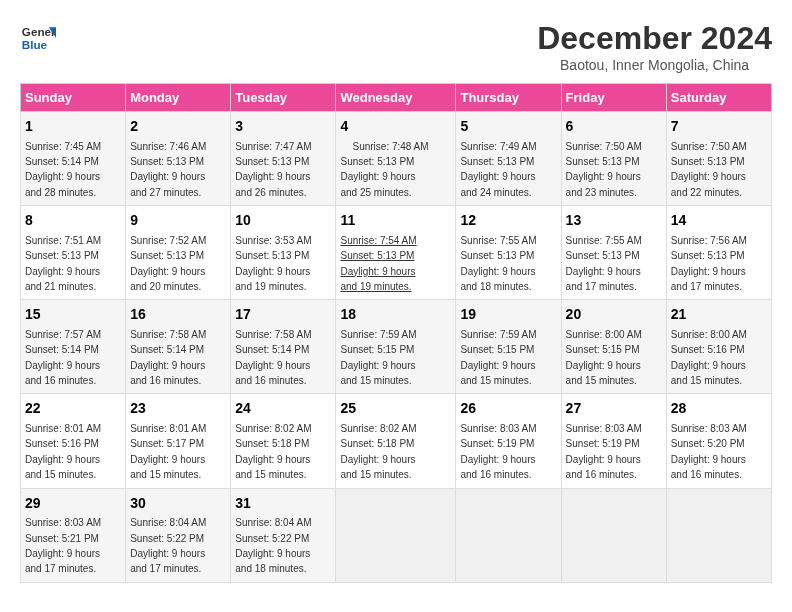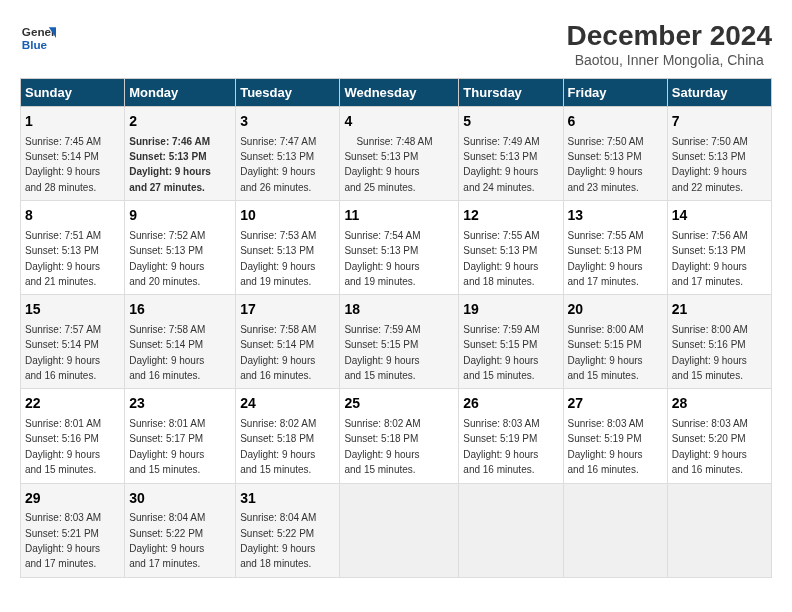--- a/index.html
+++ b/index.html
@@ -22,37 +22,37 @@
       gap: 4px;
     }
     .logo-icon {
       width: 36px;
       height: 36px;
     }
     .title-section {
       text-align: right;
     }
     .main-title {
-      font-size: 28px;
+      font-size: 32px;
       font-weight: bold;
       color: #333;
       text-align: right;
     }
     .subtitle {
       font-size: 14px;
       color: #555;
       text-align: center;
     }
     table {
       width: 100%;
       border-collapse: collapse;
       font-size: 11px;
     }
     thead tr {
-      background-color: #0c4a6e;
+      background-color: #ec4899;
       color: #fff;
     }
     thead th {
       padding: 6px 4px;
       text-align: left;
       font-size: 13px;
       font-weight: bold;
       border: 1px solid #ccc;
     }
     tbody tr {
@@ -112,21 +112,21 @@
         <th>Friday</th>
         <th>Saturday</th>
       </tr>
   </thead>
   <tbody id="calendar-body">
   <tr>
         <td><span class="day-num">1</span><span class="day-info" style="white-space: pre-line;">Sunrise: 7:45 AM
 Sunset: 5:14 PM
 Daylight: 9 hours
 and 28 minutes.</span></td>
-        <td><span class="day-num">2</span><span class="day-info" style="white-space: pre-line; font-weight: bold;">Sunrise: 7:46 AM
+        <td><span class="day-num">2</span><span class="day-info" style="white-space: pre-line;">Sunrise: 7:46 AM
 Sunset: 5:13 PM
 Daylight: 9 hours
 and 27 minutes.</span></td>
         <td><span class="day-num">3</span><span class="day-info" style="white-space: pre-line;">Sunrise: 7:47 AM
 Sunset: 5:13 PM
 Daylight: 9 hours
 and 26 minutes.</span></td>
         <td><span class="day-num">4</span><span class="day-info" style="white-space: pre-line; margin-left: 12px;">Sunrise: 7:48 AM
 Sunset: 5:13 PM
 Daylight: 9 hours
@@ -146,25 +146,25 @@
       </tr>
       <tr>
         <td><span class="day-num">8</span><span class="day-info" style="white-space: pre-line;">Sunrise: 7:51 AM
 Sunset: 5:13 PM
 Daylight: 9 hours
 and 21 minutes.</span></td>
         <td><span class="day-num">9</span><span class="day-info" style="white-space: pre-line; margin-top: 21px;">Sunrise: 7:52 AM
 Sunset: 5:13 PM
 Daylight: 9 hours
 and 20 minutes.</span></td>
-        <td><span class="day-num">10</span><span class="day-info" style="white-space: pre-line;">Sunrise: 7:53 AM
+        <td><span class="day-num">10</span><span class="day-info" style="white-space: pre-line;">Sunrise: 3:53 AM
 Sunset: 5:13 PM
 Daylight: 9 hours
 and 19 minutes.</span></td>
-        <td><span class="day-num">11</span><span class="day-info" style="white-space: pre-line;">Sunrise: 7:54 AM
+        <td><span class="day-num">11</span><span class="day-info" style="white-space: pre-line; text-decoration: underline;">Sunrise: 7:54 AM
 Sunset: 5:13 PM
 Daylight: 9 hours
 and 19 minutes.</span></td>
         <td><span class="day-num">12</span><span class="day-info" style="white-space: pre-line;">Sunrise: 7:55 AM
 Sunset: 5:13 PM
 Daylight: 9 hours
 and 18 minutes.</span></td>
         <td><span class="day-num">13</span><span class="day-info" style="white-space: pre-line;">Sunrise: 7:55 AM
 Sunset: 5:13 PM
 Daylight: 9 hours

